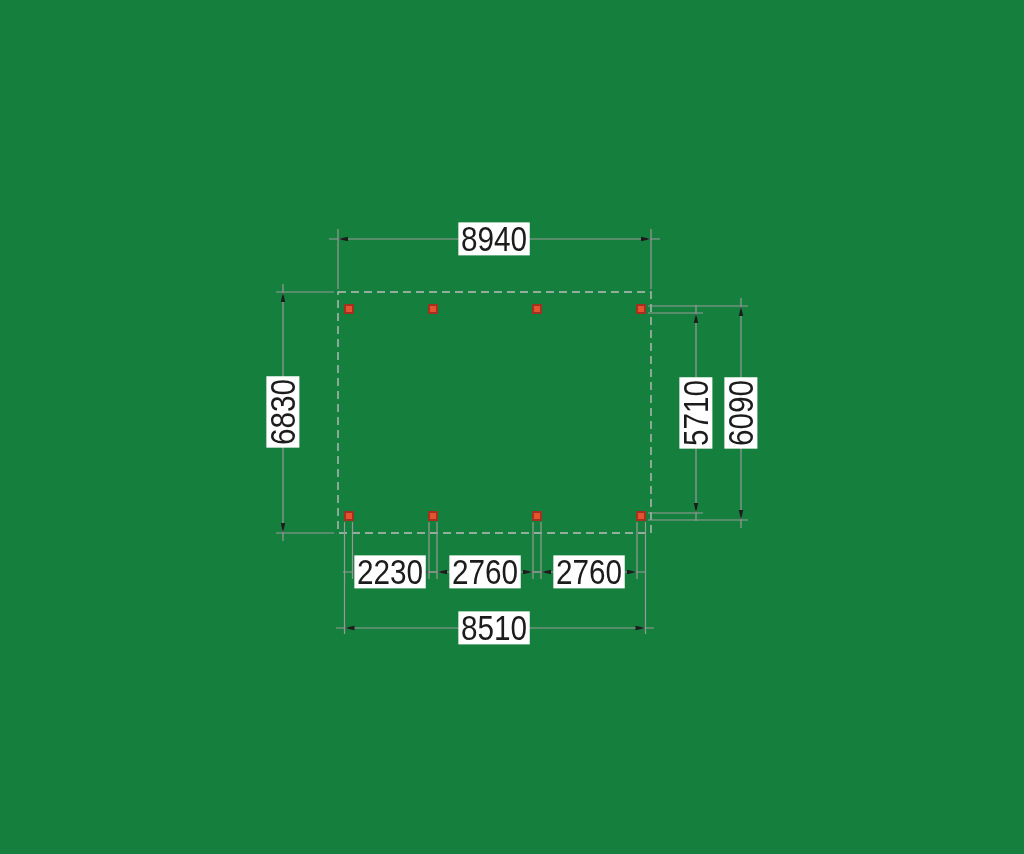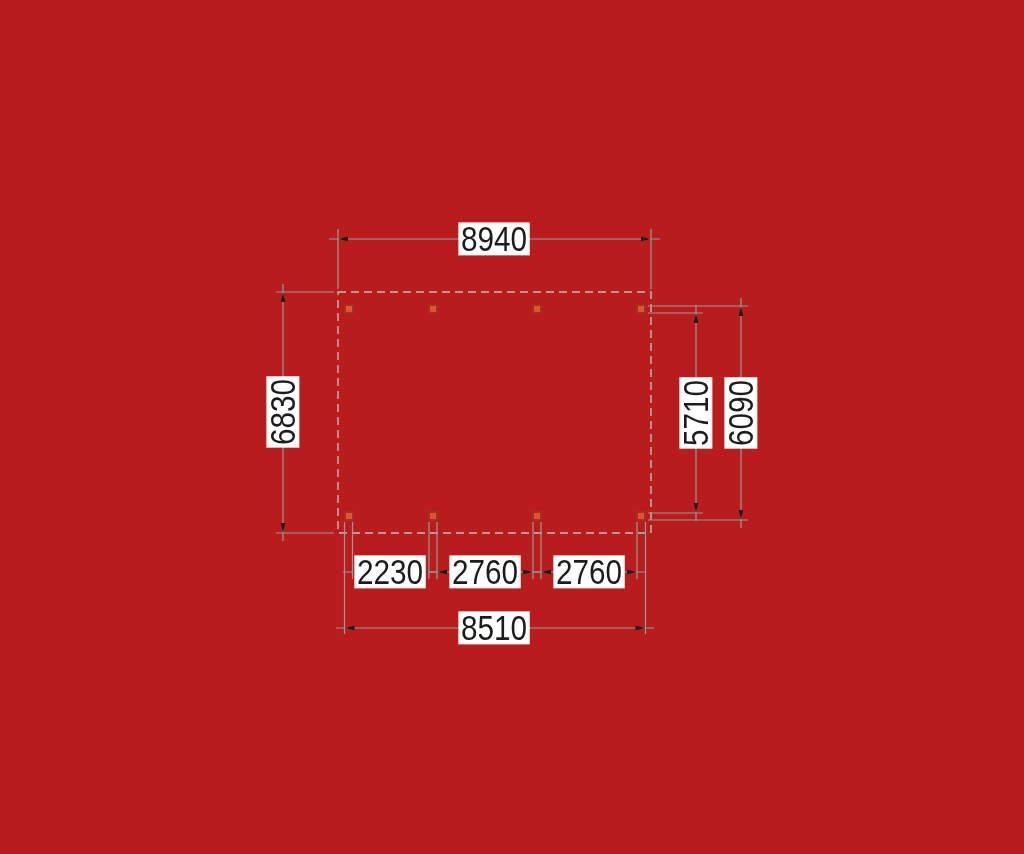--- a/index.html
+++ b/index.html
@@ -6,21 +6,21 @@
     --line-color:#999999;
     --outline-color:#bcbcbc;
     --text-color:#1c1c1c;
     --post-fill:#e2532e;
     --post-border:#a33121;
   }
   html,body{margin:0;padding:0;background:#ffffff;}
   .canvas{
     position:relative;
     width:1024px;height:854px;
-    background:#b91c1c;
+    background:#15803d;
     overflow:hidden;
     font-family:"Liberation Sans","DejaVu Sans",sans-serif;
     text-align:center;
   }
   svg{position:absolute;left:0;top:0;}
   .outline{fill:none;stroke:var(--outline-color);stroke-width:1.4;stroke-dasharray:8 5;}
   .ext line,.dim line{stroke:var(--line-color);stroke-width:1.2;}
   .arr polygon{fill:var(--text-color);stroke:none;}
   .post{
     position:absolute;width:10px;height:10px;box-sizing:border-box;

